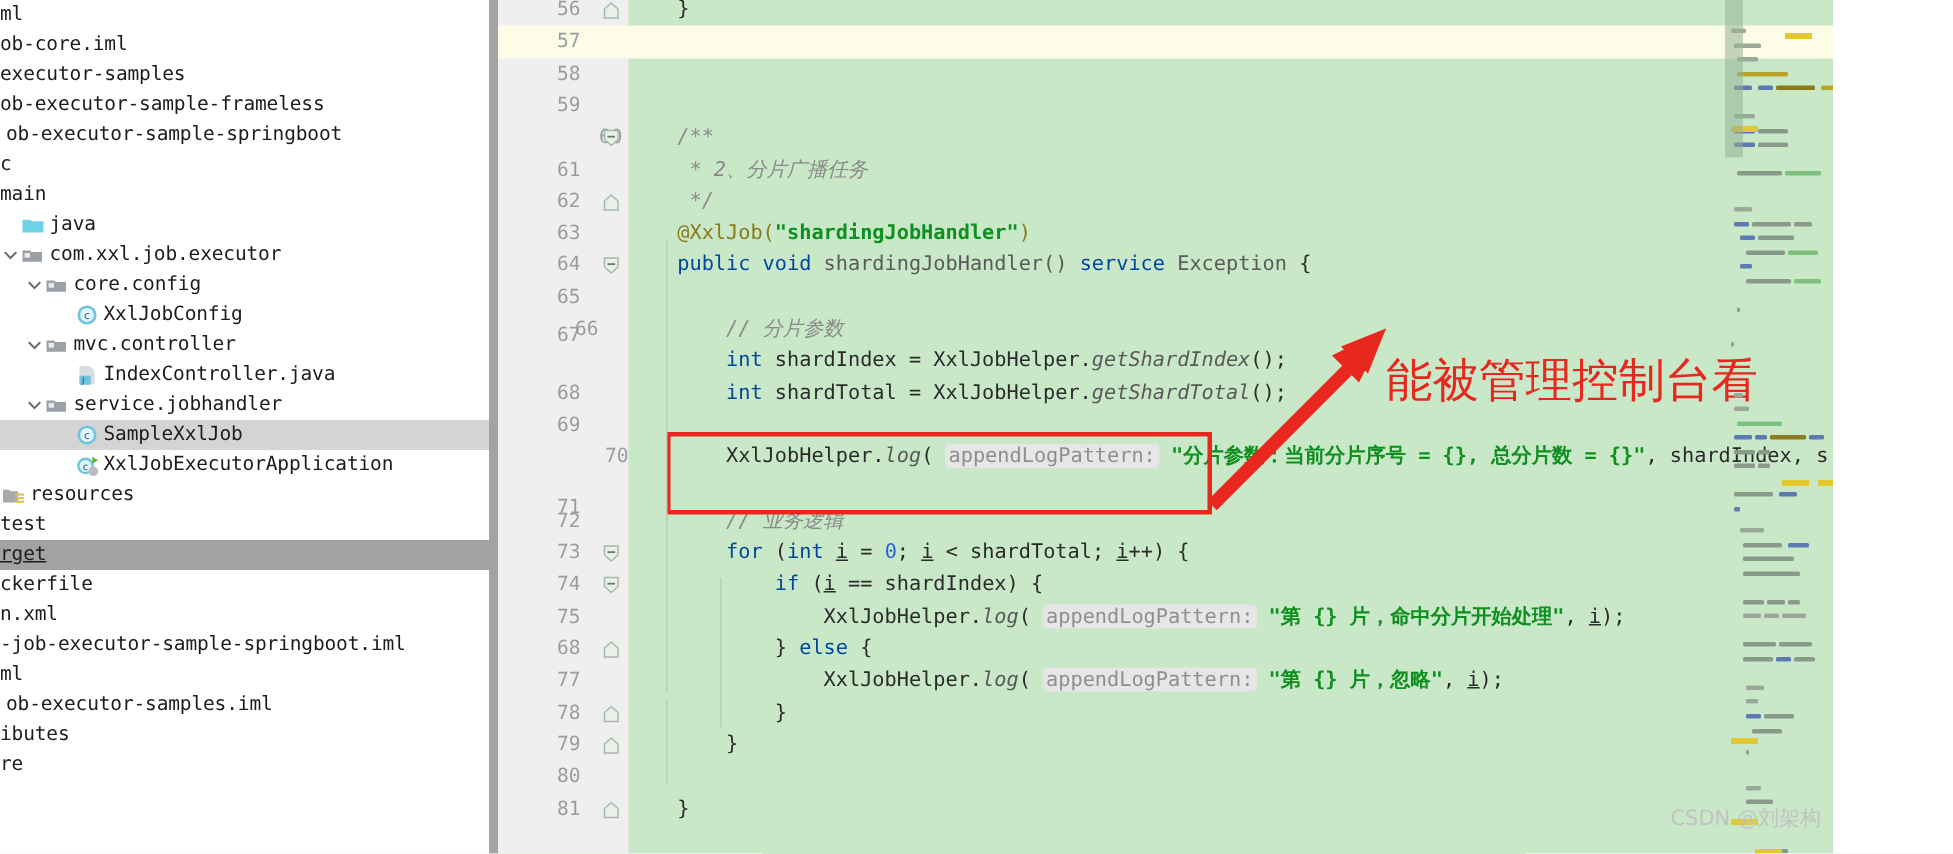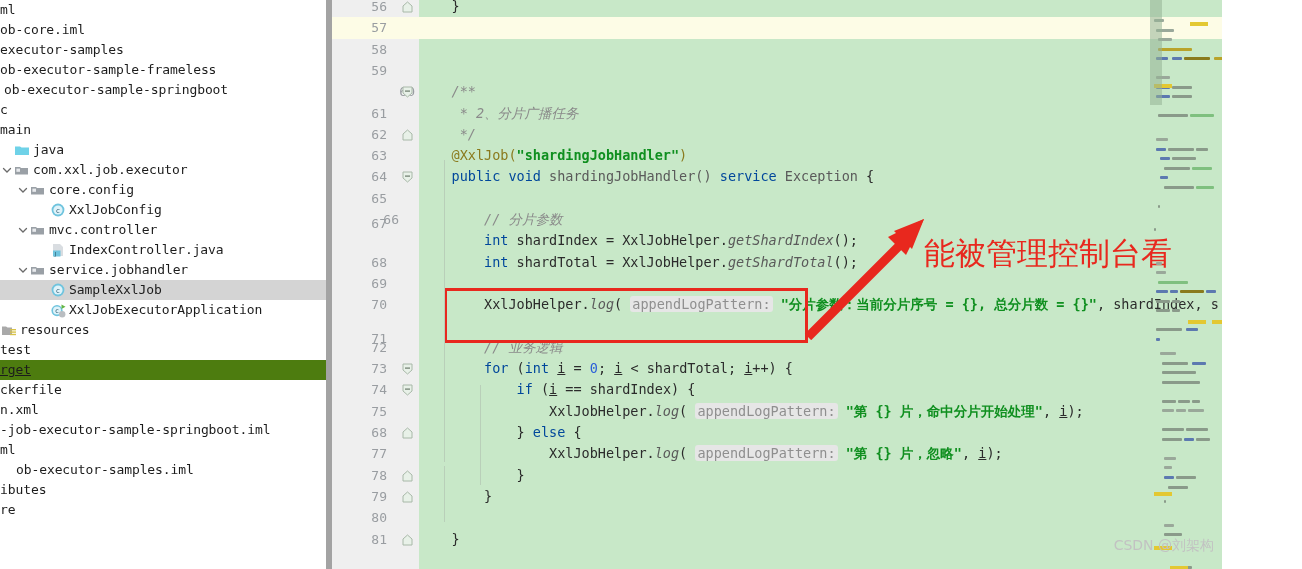--- a/index.html
+++ b/index.html
@@ -25,21 +25,21 @@
     line-height: 20px;
     font-size: 13px;
     font-family: "DejaVu Sans Mono", monospace;
     color: #1c1c1c;
     white-space: nowrap;
     display: flex;
     align-items: center;
     padding-left: 0px;
   }
   .trow.sel { background: #d4d4d4; }
-  .trow.hl  { background: #4d7c0f; text-decoration: underline; }
+  .trow.hl  { background: #a3a3a3; text-decoration: underline; }
 
   .arrow {
     width: 13px; min-width: 13px; height: 20px;
     display: inline-flex; align-items: center; justify-content: center;
     color: #5a5a5a;
   }
   .arrow svg { display:block; }
   .ico {
     width: 17px; min-width: 17px; height: 20px; margin-right: 3px;
     display: inline-flex; align-items: center; justify-content: center;
@@ -307,21 +307,21 @@
       </div>
       <div class="trow" style="padding-left: 0px;">
         <span class="lbl">n.xml</span>
       </div>
       <div class="trow" style="padding-left: 0px;">
         <span class="lbl">-job-executor-sample-springboot.iml</span>
       </div>
       <div class="trow" style="padding-left: 0px;">
         <span class="lbl">ml</span>
       </div>
-      <div class="trow" style="padding-left: 16px;">
+      <div class="trow" style="padding-left: 4px;">
         <span class="lbl">ob-executor-samples.iml</span>
       </div>
       <div class="trow" style="padding-left: 0px;">
         <span class="lbl">ibutes</span>
       </div>
       <div class="trow" style="padding-left: 0px;">
         <span class="lbl">re</span>
       </div>
     </div>
 
@@ -367,21 +367,21 @@
         <div class="lnum" style="top: 81.2px; margin-left: 28px;">60</div>
         <div class="lnum" style="top: 102.5px;">61</div>
         <div class="lnum" style="top: 123.8px;">62</div>
         <div class="lnum" style="top: 145.1px;">63</div>
         <div class="lnum" style="top: 166.4px;">64</div>
         <div class="lnum" style="top: 187.7px;">65</div>
         <div class="lnum" style="top: 209px; margin-left: 12px;">66</div>
         <div class="lnum" style="top: 213px;">67</div>
         <div class="lnum" style="top: 251.6px;">68</div>
         <div class="lnum" style="top: 272.9px;">69</div>
-        <div class="lnum" style="top: 294.2px;">70</div>
+        <div class="lnum" style="top: 294.2px; margin-left: 32px;">70</div>
         <div class="lnum" style="top: 328px;">71</div>
         <div class="lnum" style="top: 336.8px;">72</div>
         <div class="lnum" style="top: 358.1px;">73</div>
         <div class="lnum" style="top: 379.4px;">74</div>
         <div class="lnum" style="top: 400.7px;">75</div>
         <div class="lnum" style="top: 422px;">68</div>
         <div class="lnum" style="top: 443.3px;">77</div>
         <div class="lnum" style="top: 464.6px;">78</div>
         <div class="lnum" style="top: 485.9px;">79</div>
         <div class="lnum" style="top: 507.2px;">80</div>

